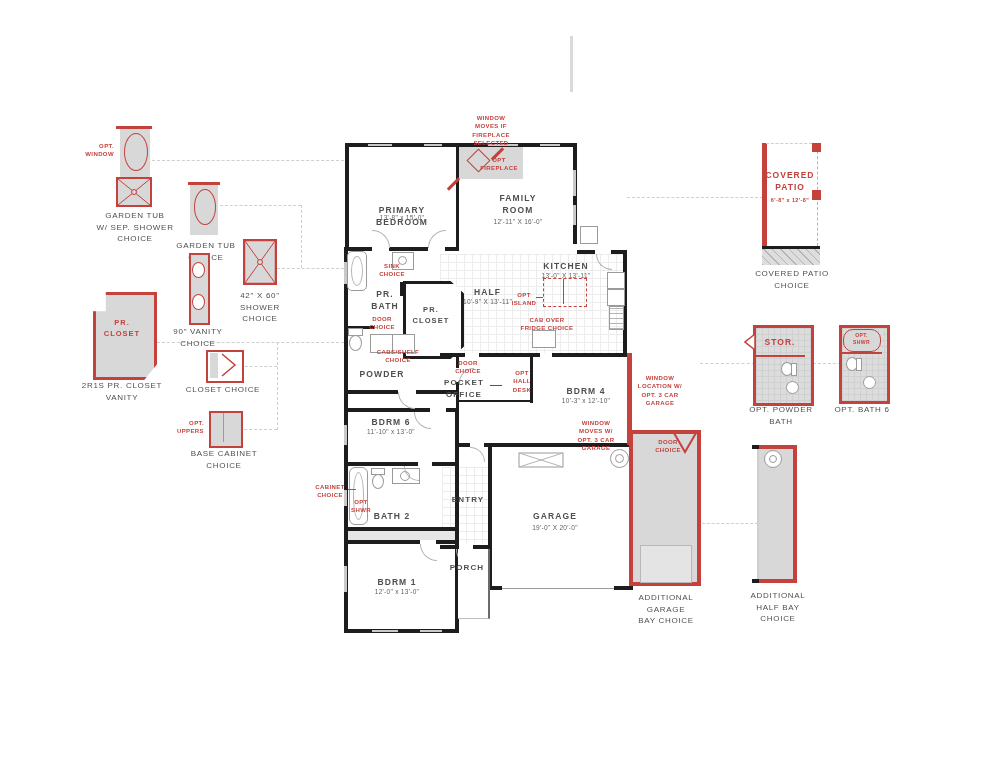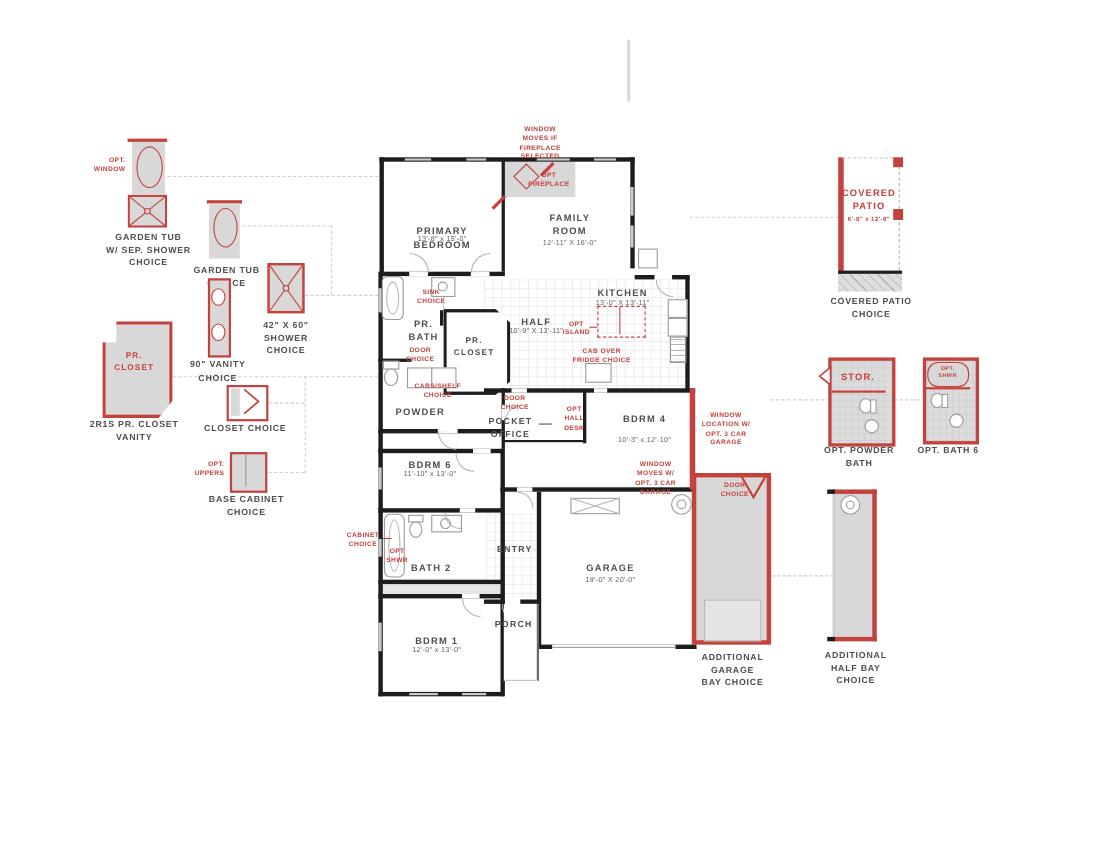--- a/index.html
+++ b/index.html
@@ -7,21 +7,21 @@
   .canvas i,.canvas b{display:block}
   .w{position:absolute;background:#1d1d1d}
   .rw{position:absolute;background:#c5413c}
   .thin{position:absolute;background:#9a9a9a}
   .rthin{position:absolute;background:#c5413c}
   .gap{position:absolute;background:#fff}
   .win{position:absolute;background:#c9c9c9}
   .gf{position:absolute;background:#d8d8d8}
   .lt{position:absolute;background:#e6e6e6}
   .lbl{position:absolute;color:#4f4f4f;font-size:8.5px;font-weight:bold;letter-spacing:1.1px;text-align:center;white-space:pre-line;line-height:1.45}
-  .slbl{position:absolute;color:#4f4f4f;font-size:8px;font-weight:bold;letter-spacing:0.7px;text-align:center;white-space:pre-line;line-height:1.45}
+  .slbl{position:absolute;color:#4f4f4f;font-size:8px;font-weight:normal;letter-spacing:0.7px;text-align:center;white-space:pre-line;line-height:1.45}
   .dims{position:absolute;color:#5e5e5e;font-size:6.5px;letter-spacing:0.3px;text-align:center;white-space:pre-line}
   .red{position:absolute;color:#c5413c;font-size:6px;font-weight:bold;letter-spacing:0.4px;text-align:center;white-space:pre-line;line-height:1.4}
   .redbig{font-size:8.5px;letter-spacing:1px}
   .dash{position:absolute;border-top:1px dashed #cfcfcf}
   .dashv{position:absolute;border-left:1px dashed #cfcfcf}
   .dashr{position:absolute;border-left:1px dashed #dba09d}
   .tile{position:absolute;background-image:linear-gradient(#ececec 1px,transparent 1px),linear-gradient(90deg,#ececec 1px,transparent 1px);background-size:8px 8px}
   .fx{position:absolute;border:1.5px solid #9a9a9a;background:#fff}
   .rnd{border-radius:50%}
   .fxr{position:absolute;border:2px solid #c5413c;background:#d8d8d8}
@@ -242,21 +242,21 @@
   <div class="lbl" style="left:460px;top:286px;width:55px">HALF</div>
   <div class="dims" style="left:455px;top:298px;width:65px">10'-9" X 13'-11"</div>
   <div class="lbl" style="left:366px;top:288px;width:38px">PR.
 BATH</div>
   <div class="lbl" style="left:408px;top:305px;width:46px;font-size:7.5px">PR.
 CLOSET</div>
   <div class="lbl" style="left:356px;top:368px;width:52px">POWDER</div>
   <div class="lbl" style="left:438px;top:377px;width:52px;font-size:8px">POCKET
 OFFICE</div>
   <i class="thin" style="left:490px;top:385px;width:12px;height:1px;background:#555"></i>
-  <div class="lbl" style="left:556px;top:375px;width:60px">BDRM 4</div>
+  <div class="lbl" style="left:556px;top:385px;width:60px">BDRM 4</div>
   <div class="dims" style="left:554px;top:397px;width:64px">10'-3" x 12'-10"</div>
   <div class="lbl" style="left:362px;top:416px;width:58px">BDRM 6</div>
   <div class="dims" style="left:360px;top:428px;width:62px">11'-10" x 13'-0"</div>
   <div class="lbl" style="left:370px;top:510px;width:44px">BATH 2</div>
   <div class="lbl" style="left:368px;top:576px;width:58px">BDRM 1</div>
   <div class="dims" style="left:366px;top:588px;width:62px">12'-0" x 13'-0"</div>
   <div class="lbl" style="left:446px;top:494px;width:44px;font-size:8px">ENTRY</div>
   <div class="lbl" style="left:444px;top:562px;width:46px;font-size:8px">PORCH</div>
   <div class="lbl" style="left:524px;top:510px;width:62px">GARAGE</div>
   <div class="dims" style="left:522px;top:524px;width:66px">19'-0" X 20'-0"</div>

